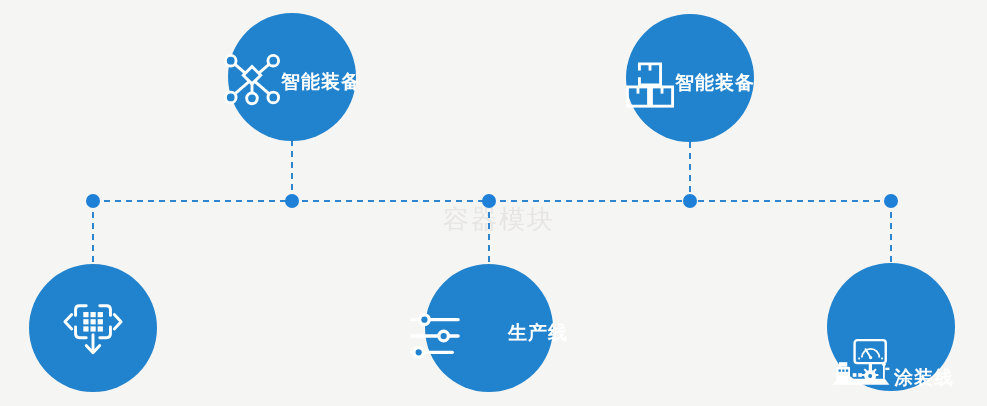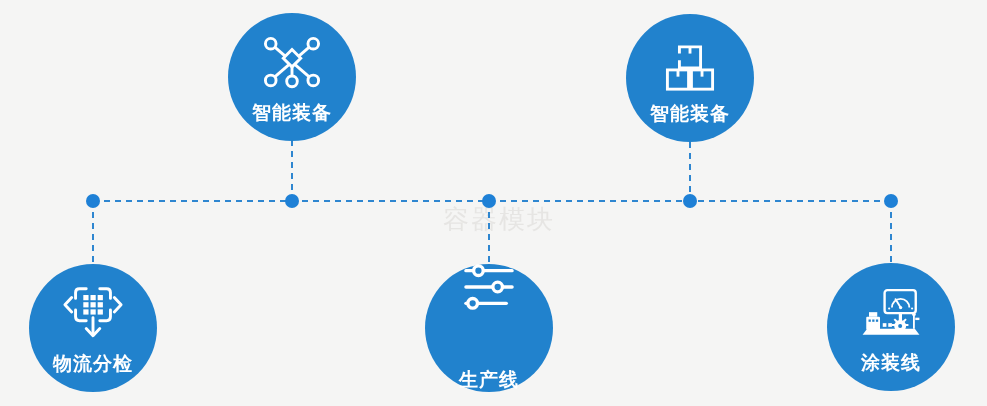--- a/index.html
+++ b/index.html
@@ -27,21 +27,21 @@
     position:absolute;left:0;top:0;
     width:987px;height:406px;
     z-index:2;
   }
   .node{
     position:absolute;
     width:128px;height:128px;
     border-radius:50%;
     background:#2182cd;
     display:flex;
-    flex-direction:column;
+    flex-direction:row;
     align-items:center;
     justify-content:center;
     z-index:3;
   }
   .node .icon{
     height:62px;
     display:flex;
     align-items:flex-end;
     justify-content:center;
   }
@@ -50,21 +50,21 @@
     font-size:19px;
     font-weight:600;
     letter-spacing:1px;
     margin-top:9px;
     white-space:nowrap;
   }
   .node-smart{left:228px;top:13px;}
   .node-warehouse{left:626px;top:14px;}
   .node-logistics{left:29px;top:264px;}
   .node-production{left:425px;top:264px;gap:48px;}
-  .node-painting{left:827px;top:263px;}
+  .node-painting{left:827px;top:263px;align-items:flex-end;}
 </style>
 </head>
 <body>
 
 <div class="stage">
 
   <div class="watermark">容器模块</div>
 
   <svg class="connectors" width="987" height="406" viewBox="0 0 987 406">
     <g stroke="#2e86d0" stroke-width="2" stroke-dasharray="6 5" fill="none">
@@ -140,21 +140,20 @@
           <rect x="36.8" y="15.5" width="5.4" height="5.4"></rect>
           <rect x="22" y="22.9" width="5.4" height="5.4"></rect>
           <rect x="29.4" y="22.9" width="5.4" height="5.4"></rect>
           <rect x="36.8" y="22.9" width="5.4" height="5.4"></rect>
           <rect x="22" y="30.3" width="5.4" height="5.4"></rect>
           <rect x="29.4" y="30.3" width="5.4" height="5.4"></rect>
           <rect x="36.8" y="30.3" width="5.4" height="5.4"></rect>
         </g>
       </svg>
     </span>
-    <span class="label">物流分检</span>
   </div>
 
   <div class="node node-production">
     <span class="icon">
       <svg width="50" height="46" viewBox="0 0 52 46">
         <g stroke="#ffffff" stroke-width="3.5" stroke-linecap="round">
           <line x1="2" y1="6" x2="50" y2="6"></line>
           <line x1="2" y1="23" x2="50" y2="23"></line>
           <line x1="2" y1="40" x2="44" y2="40"></line>
         </g>

